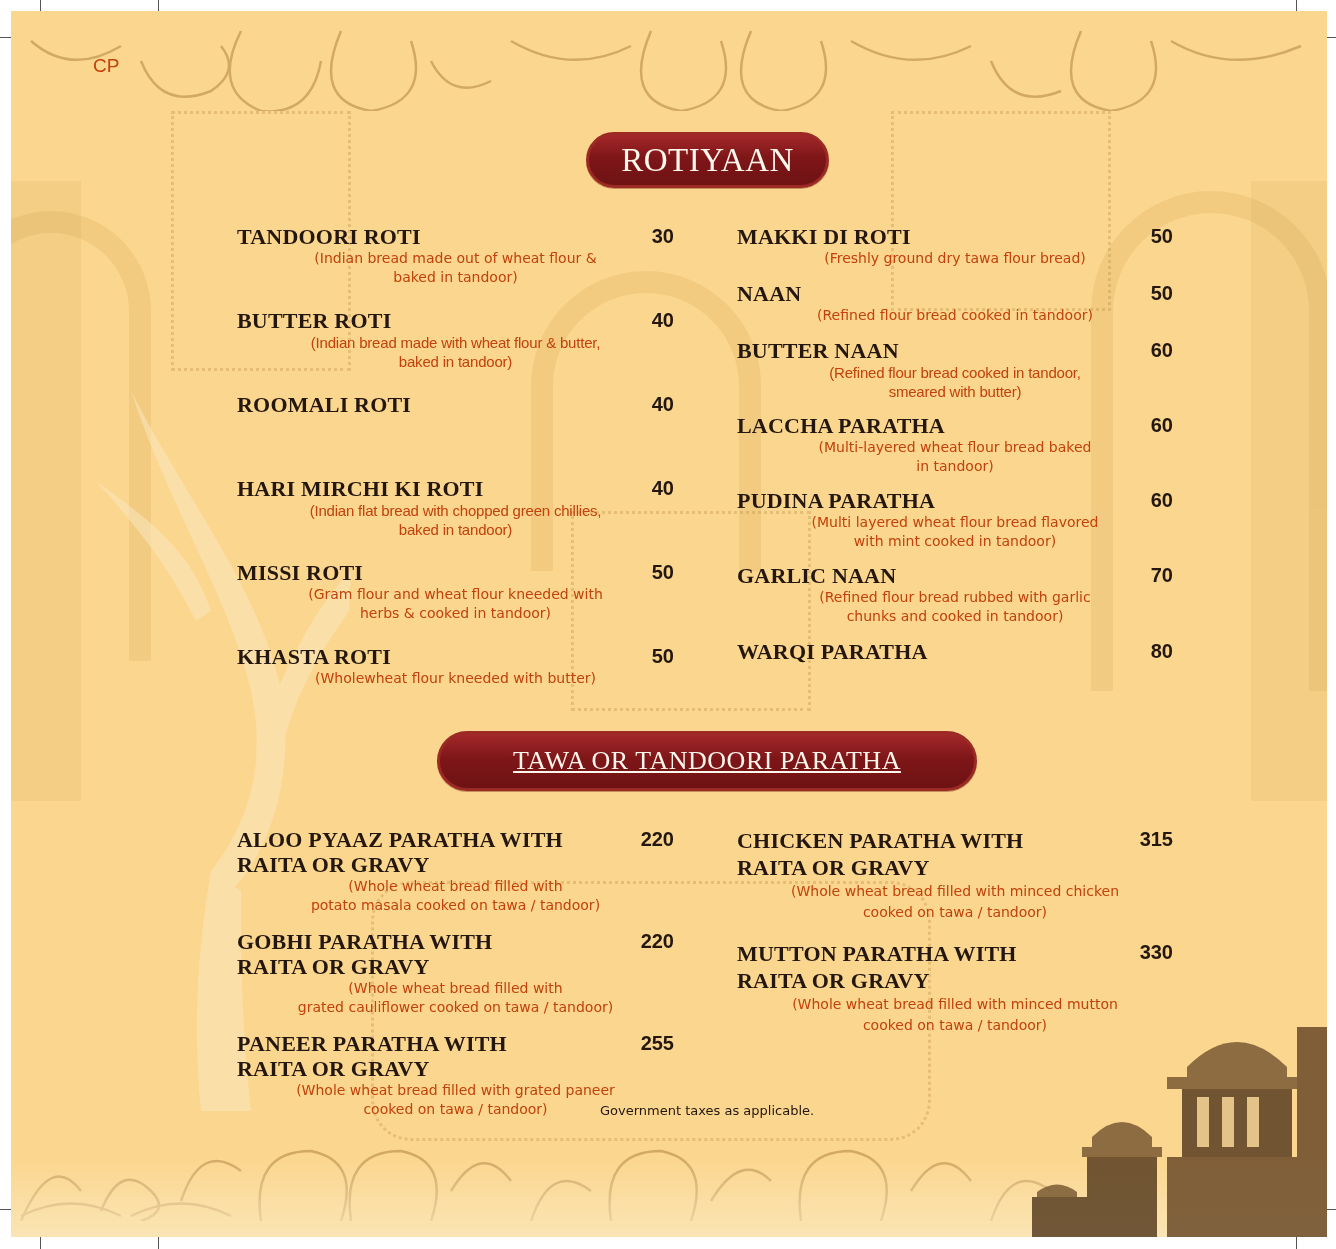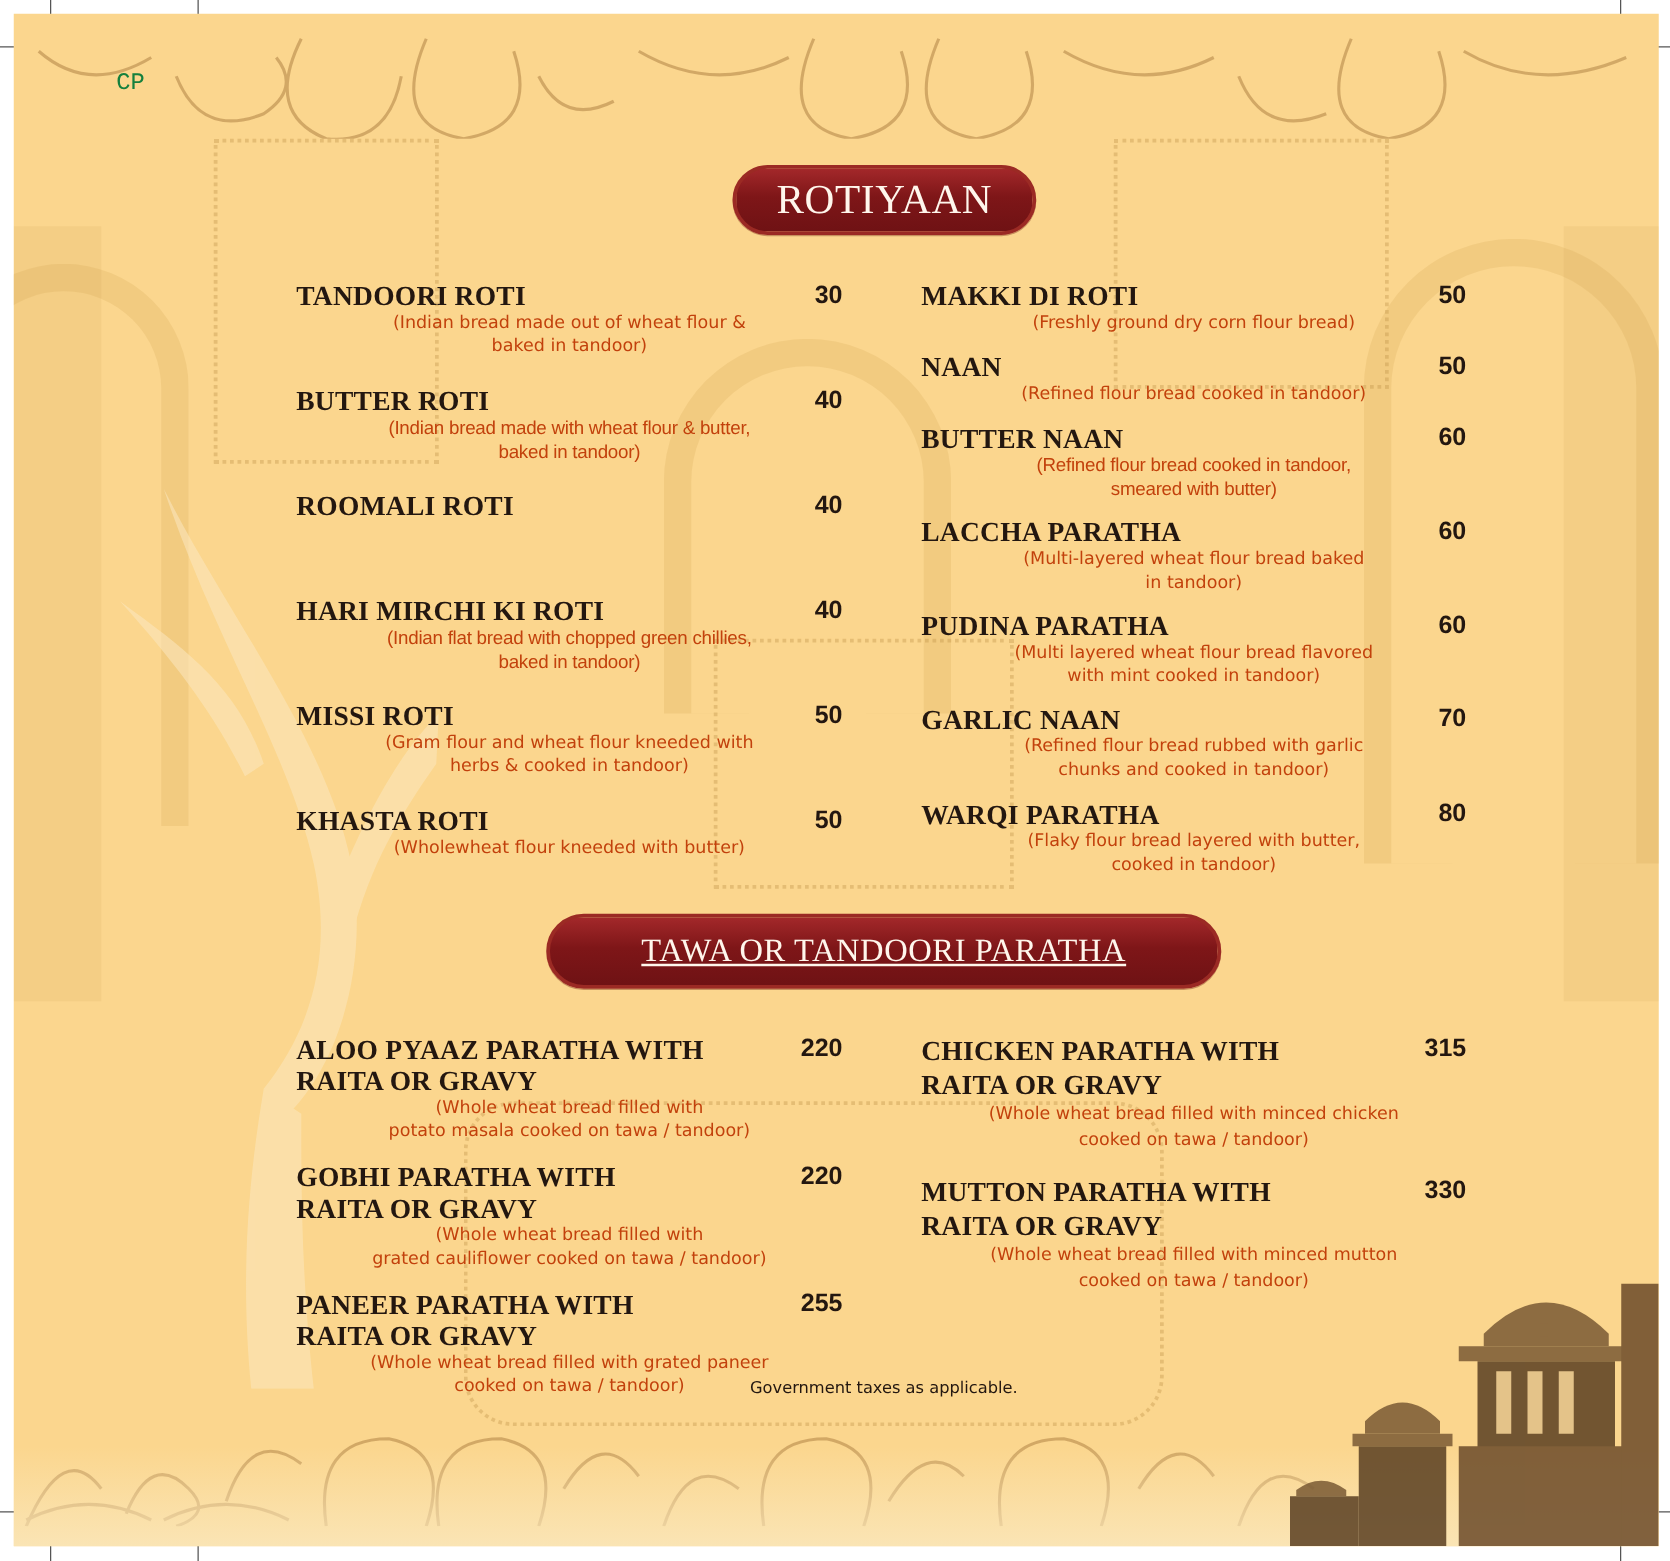--- a/index.html
+++ b/index.html
@@ -26,21 +26,21 @@
   .swirl-row { position: absolute; left: 0; width: 100%; height: 90px; }
 
   
   .watermark { position: absolute; left: 80px; top: 360px; width: 260px; height: 740px; opacity: 0.55; }
 
   
   .crop { position: absolute; background: #555; }
 
   .cp-label {
     position: absolute; left: 82px; top: 44px; font-size: 19px; font-weight: normal;
-    font-family: Liberation Mono, monospace; color: #15803d;
+    font-family: Liberation Sans, sans-serif; color: #c2410c;
   }
 
   .banner {
     position: absolute; display: flex; align-items: center; justify-content: center;
     background: linear-gradient(to bottom, #a3282a 0%, #7e1618 45%, #6f1214 100%);
     border: 3px solid #9b2a24;
     border-radius: 30px;
     color: #fff6ec;
     font-family: "Liberation Serif", serif;
     letter-spacing: 0.5px;
@@ -221,21 +221,21 @@
     <div class="item-desc">(Wholewheat flour kneeded with butter)</div>
   </div>
 </div>
 
 <div class="col col-right" style="top:200px;">
   <div class="item" style="top:0;">
     <div class="item-head">
         <span class="item-name">MAKKI DI ROTI</span>
         <span class="item-price">50</span>
       </div>
-    <div class="item-desc">(Freshly ground dry corn flour bread)</div>
+    <div class="item-desc">(Freshly ground dry tawa flour bread)</div>
   </div>
   <div class="item" style="top:57px;">
     <div class="item-head">
         <span class="item-name">NAAN</span>
         <span class="item-price">50</span>
       </div>
     <div class="item-desc">(Refined flour bread cooked in tandoor)</div>
   </div>
   <div class="item" style="top:114px;">
     <div class="item-head">
@@ -267,22 +267,20 @@
         <span class="item-price">70</span>
       </div>
     <div class="item-desc">(Refined flour bread rubbed with garlic
 chunks and cooked in tandoor)</div>
   </div>
   <div class="item" style="top:415px;">
     <div class="item-head">
         <span class="item-name">WARQI PARATHA</span>
         <span class="item-price">80</span>
       </div>
-    <div class="item-desc">(Flaky flour bread layered with butter,
-cooked in tandoor)</div>
   </div>
 </div>
 
 <div class="banner banner-tawa">TAWA OR TANDOORI PARATHA</div>
 
 <div class="col col-left" style="top:803px;">
   <div class="item" style="top:0;">
     <div class="item-head">
         <span class="item-name">ALOO PYAAZ PARATHA WITH
 RAITA OR GRAVY</span>

